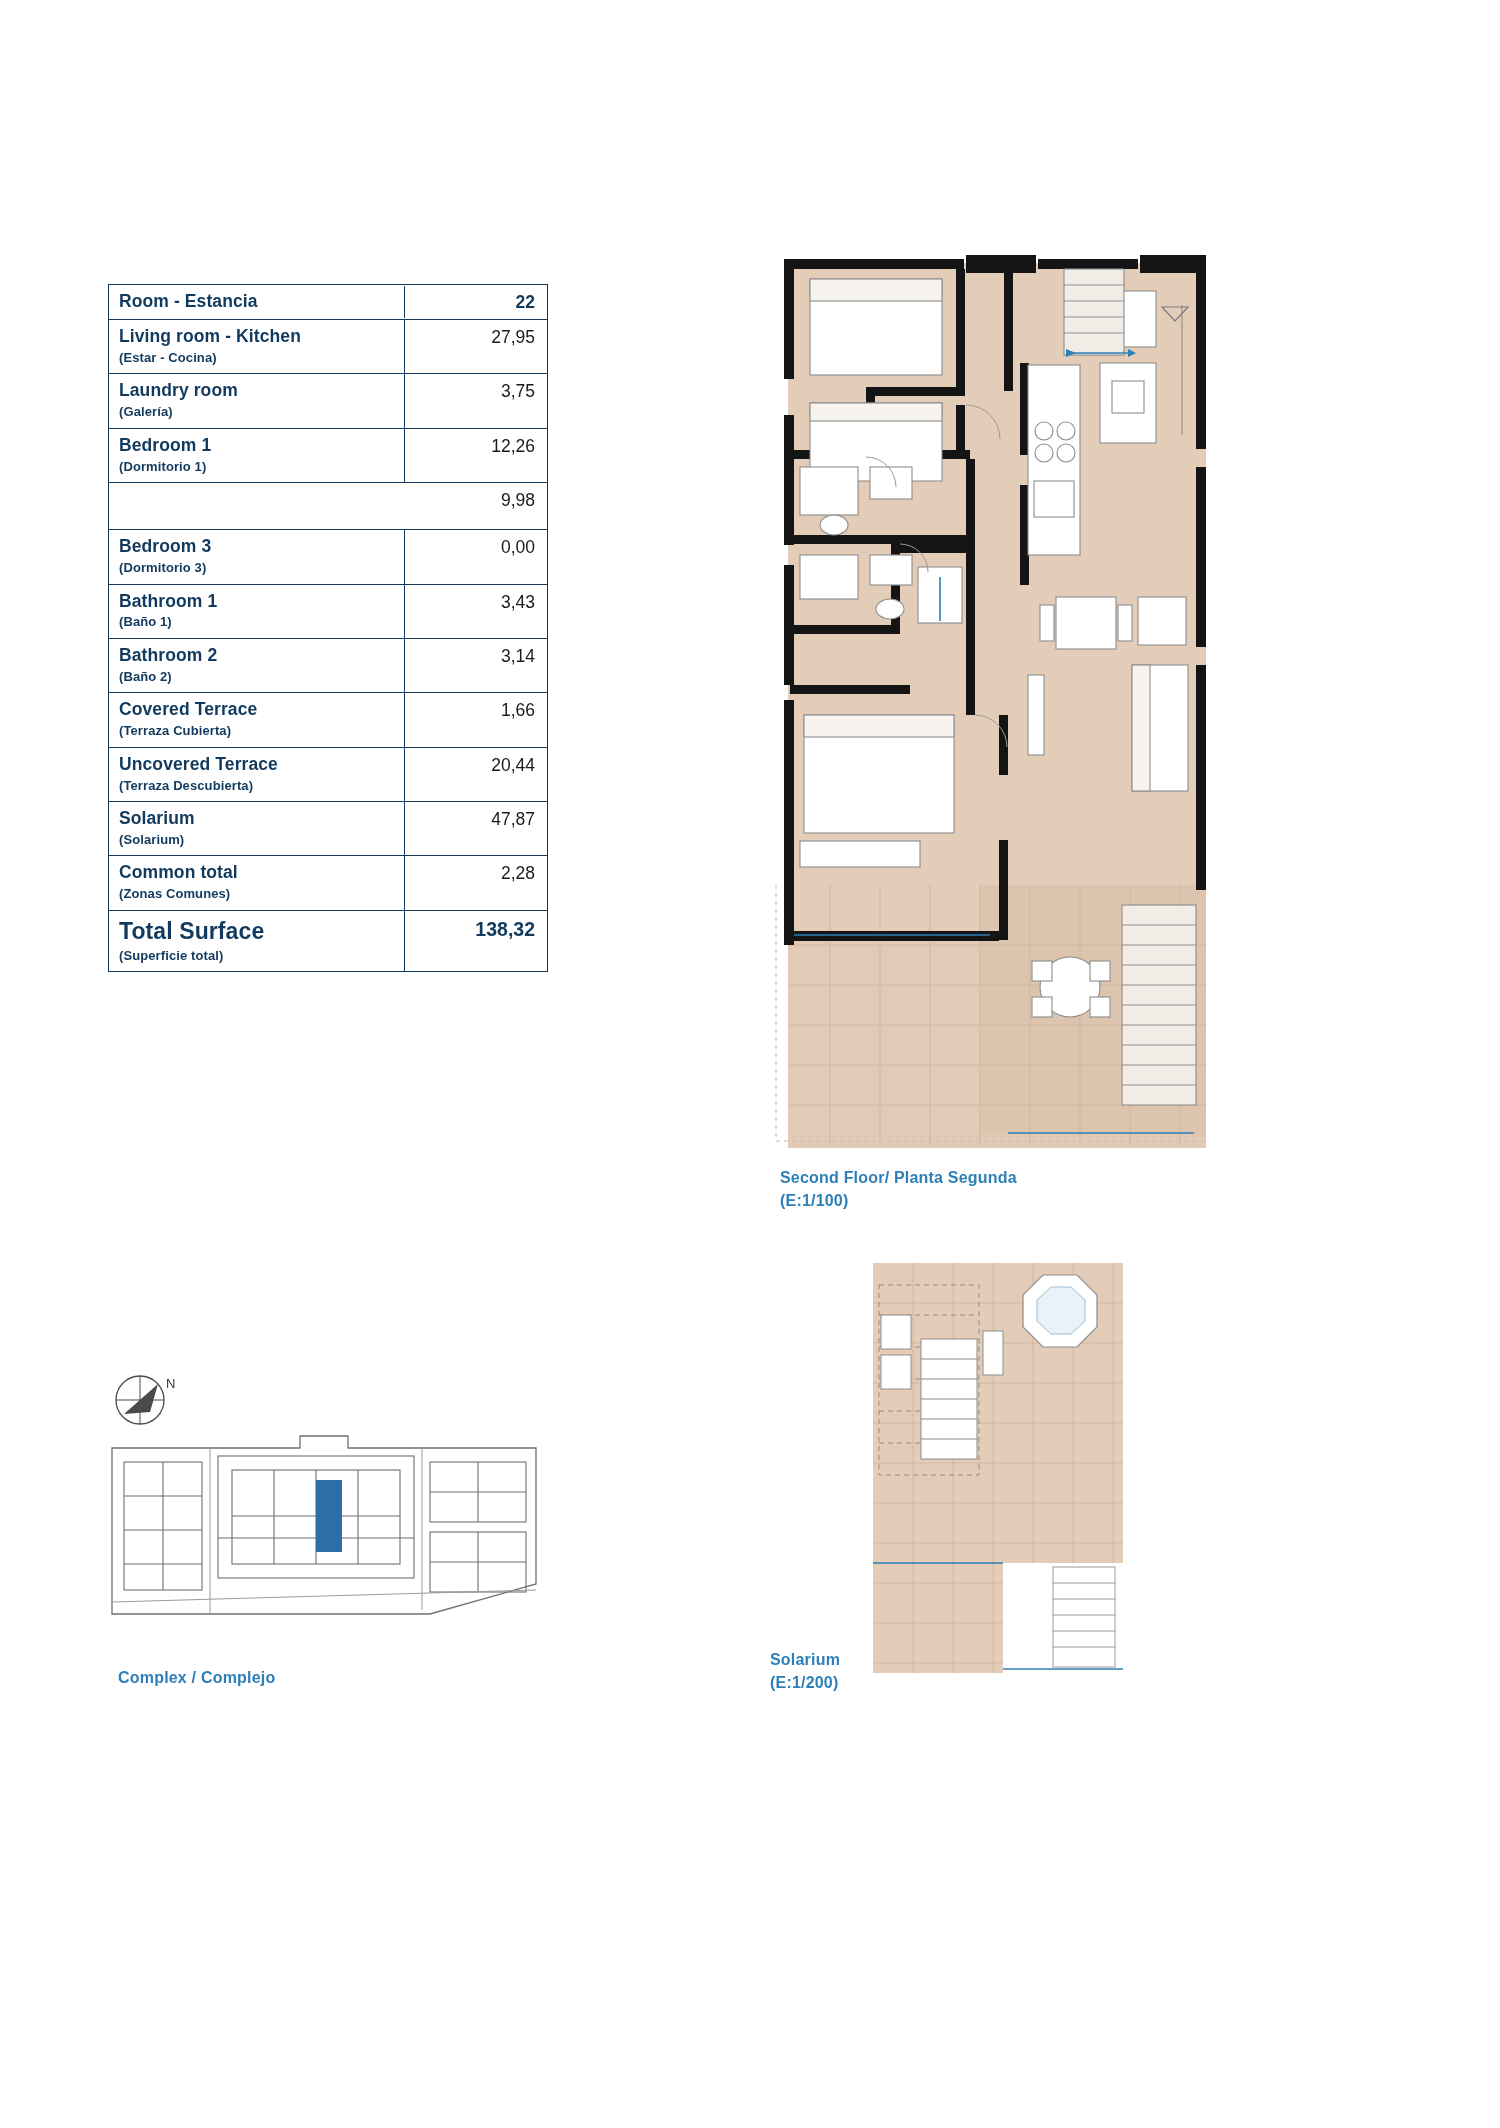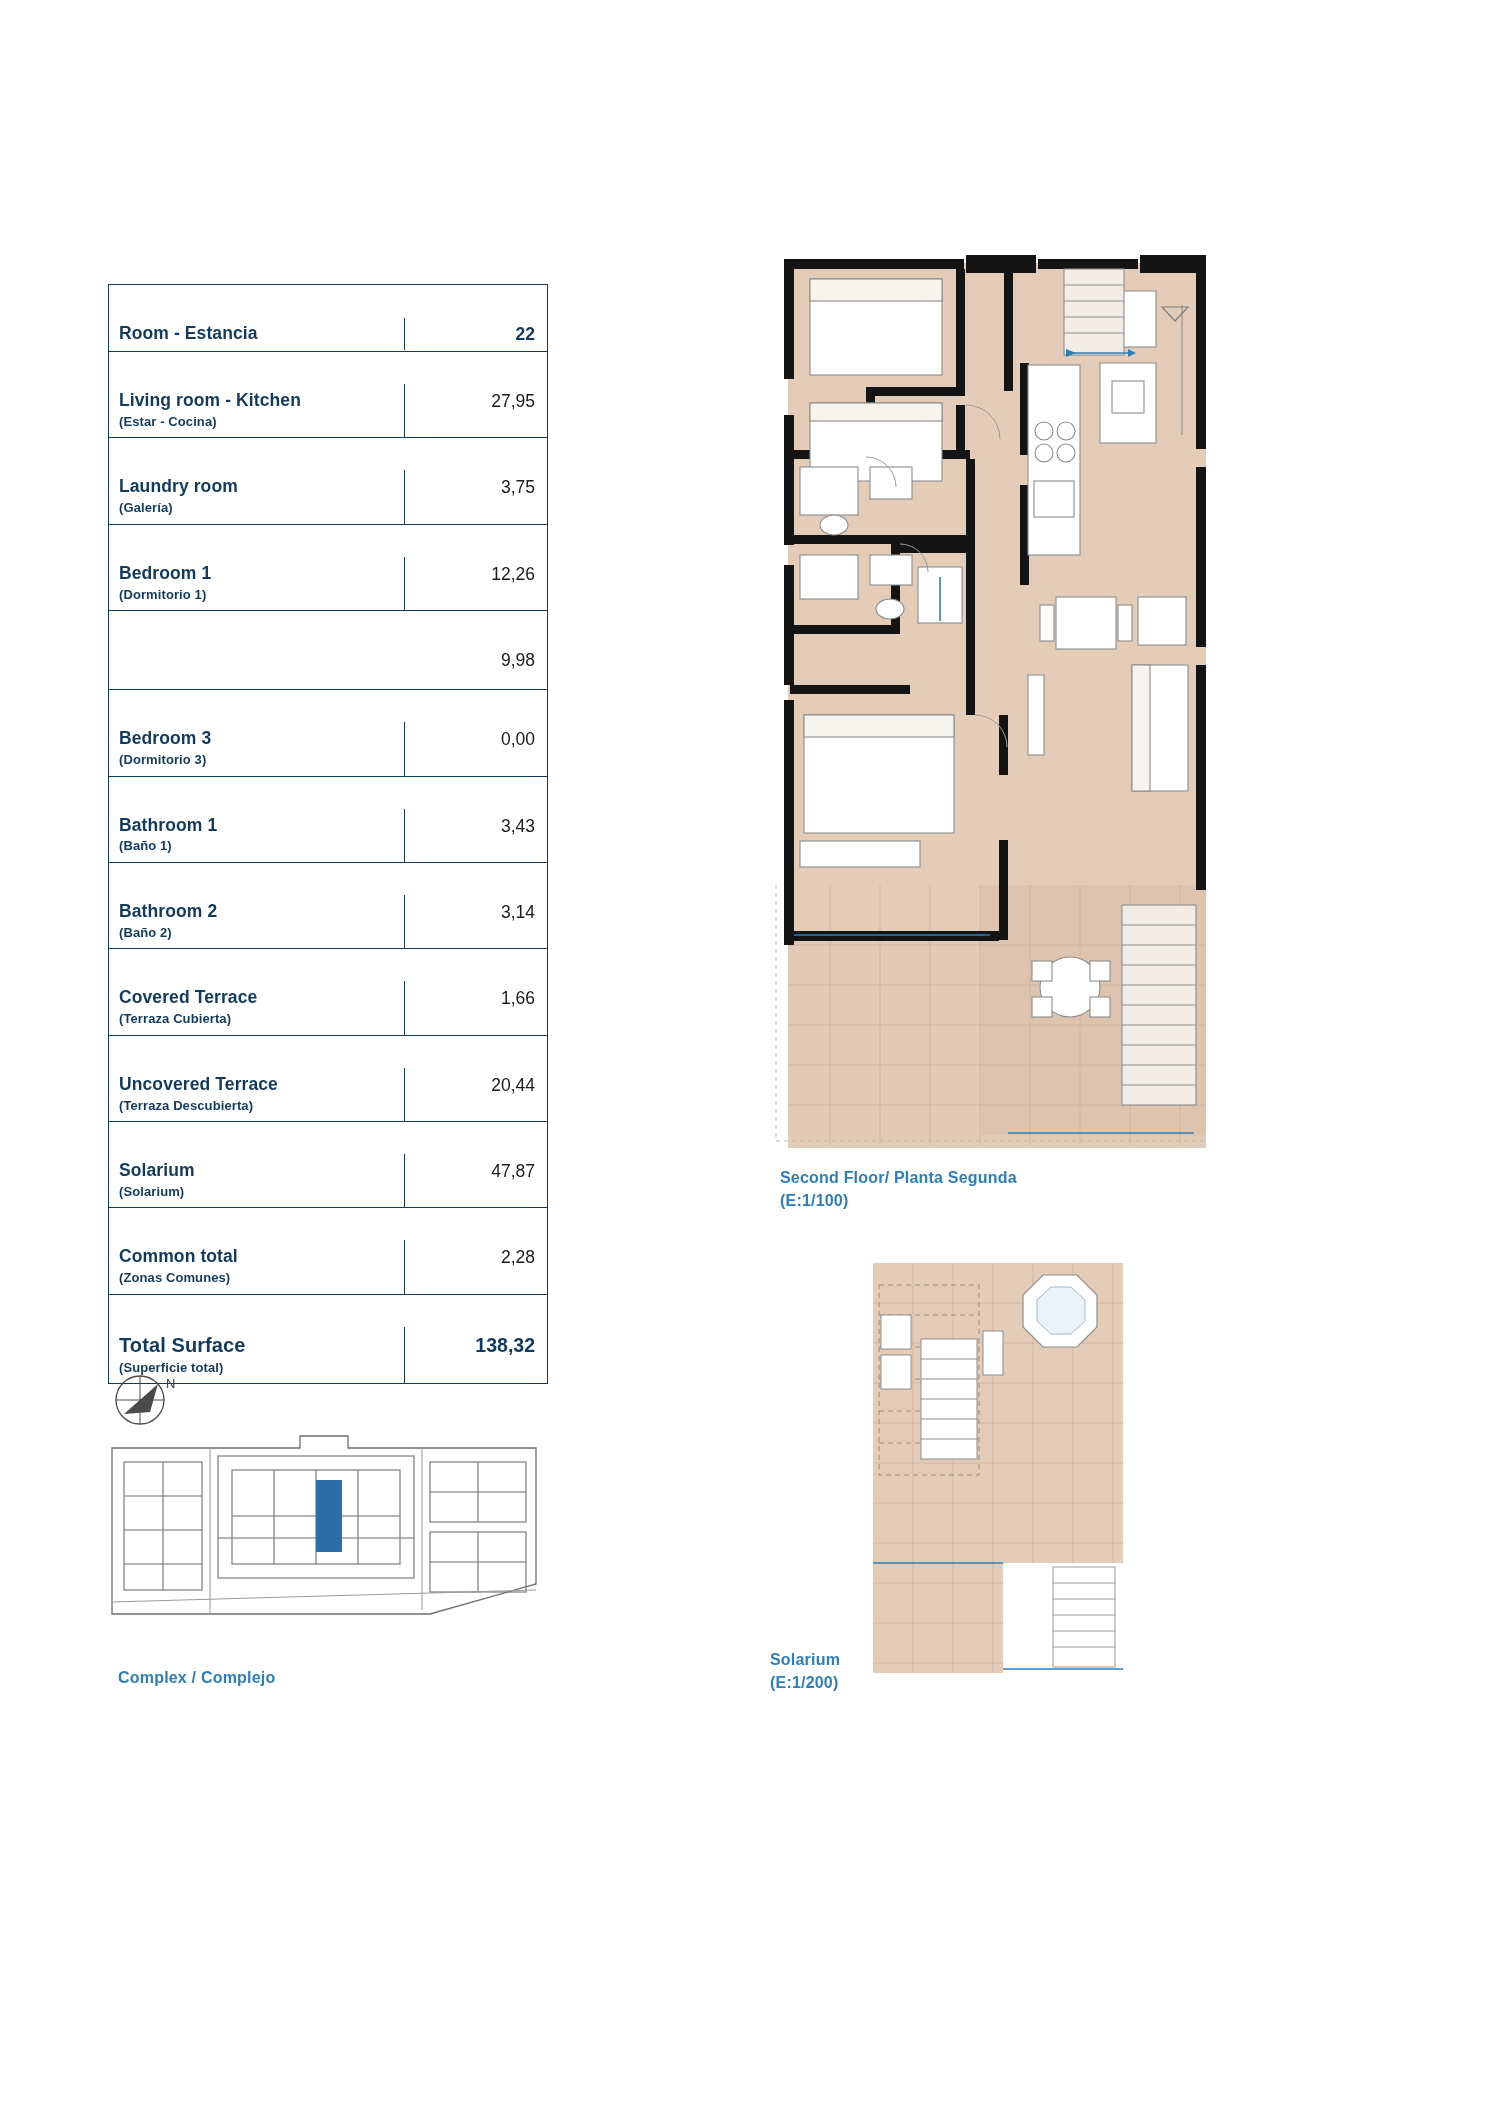--- a/index.html
+++ b/index.html
@@ -23,21 +23,20 @@
     top: 284px;
     width: 438px;
     border: 1.5px solid #123a5e;
     border-collapse: collapse;
     background: #fff;
   }
   .row {
     display: flex;
     border-bottom: 1.2px solid #123a5e;
     min-height: 46px;
-    margin-top: 32px;
   }
   .row:last-child { border-bottom: none; }
   .cell-name {
     width: 296px;
     box-sizing: border-box;
     padding: 6px 8px 6px 10px;
     border-right: 1.2px solid #123a5e;
   }
   .cell-val {
     flex: 1;
@@ -72,21 +71,21 @@
     min-height: 34px;
     align-items: center;
   }
   .header-row .cell-name,
   .header-row .cell-val {
     padding-top: 5px;
     padding-bottom: 5px;
   }
   .header-row .name-en { font-size: 17.5px; }
   .header-row .val { font-weight: bold; color: #123a5e; }
-  .total-row .name-en { font-size: 20px; }
+  .total-row .name-en { font-size: 23px; }
   .total-row .val { font-size: 19.5px; font-weight: bold; color: #123a5e; }
 
   
   .caption {
     position: absolute;
     color: #2d7fb8;
     font-size: 16px;
     font-weight: bold;
     line-height: 1.45;
     letter-spacing: .2px;

